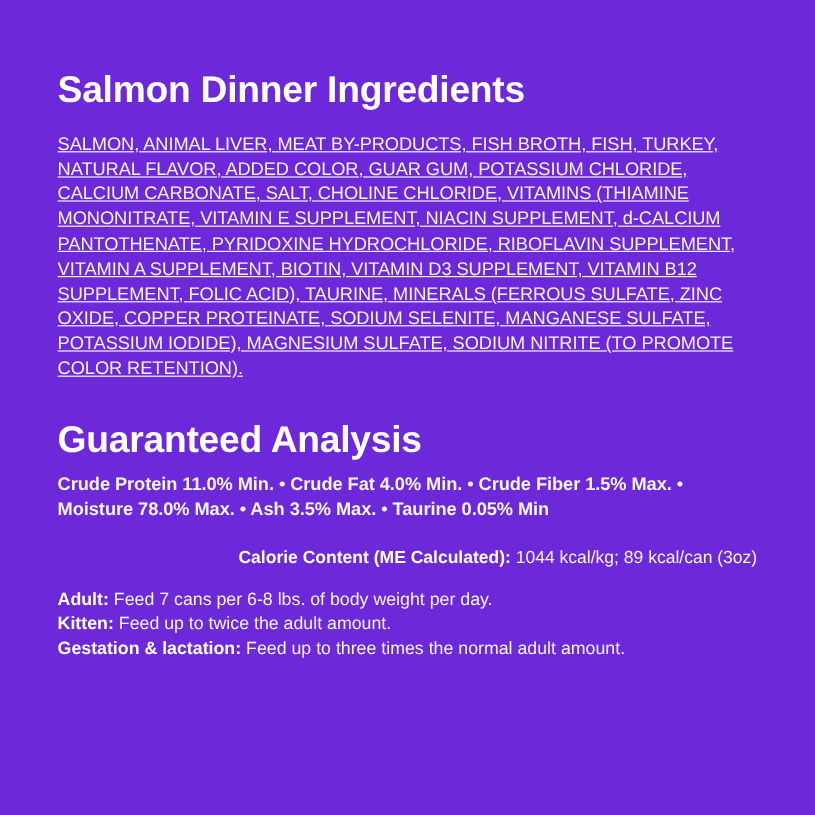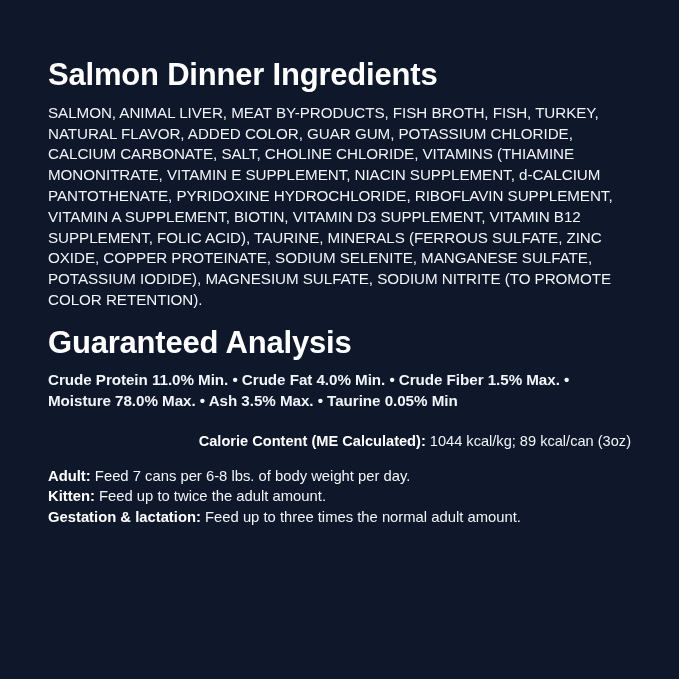--- a/index.html
+++ b/index.html
@@ -10,21 +10,21 @@
     width: 679px;
     height: 679px;
     background: #3a6cac;
     font-family: "Liberation Sans", sans-serif;
     overflow: hidden;
   }
   .page {
     position: relative;
     width: 679px;
     height: 679px;
-    background: #0f172a;
+    background: #6d28d9;
     box-sizing: border-box;
     padding: 58px 48px 0 48px;
   }
   .section {
     margin: 0;
   }
   .section-heading {
     font-size: 31px;
     font-weight: bold;
     color: #ffffff;
@@ -36,25 +36,26 @@
   }
   .body-text {
     font-size: 15.2px;
     color: #f2f5f9;
     line-height: 20.8px;
     margin: 0;
     padding: 0;
     letter-spacing: -0.05px;
   }
   .ingredients-block {
-    margin-top: 10px;
+    margin-top: 18px;
     max-width: 570px;
+    text-decoration: underline;
   }
   .ga-heading-wrap {
-    margin-top: 15px;
+    margin-top: 31px;
   }
   .ga-body {
     margin-top: 10px;
     max-width: 580px;
     font-weight: bold;
   }
   .calorie-line {
     margin-top: 19px;
     font-size: 14.6px;
     color: #f2f5f9;

